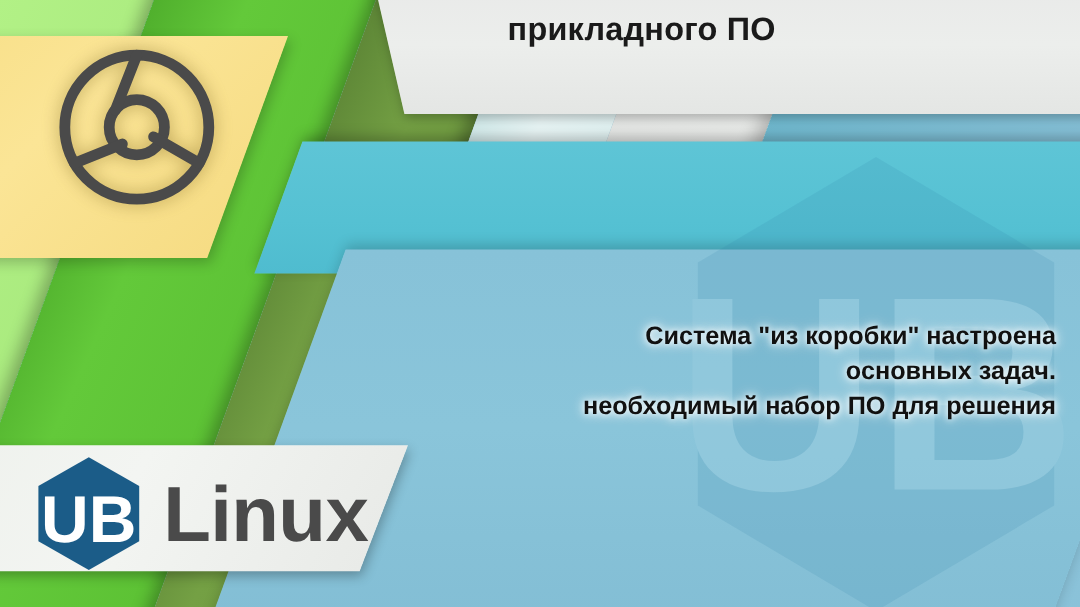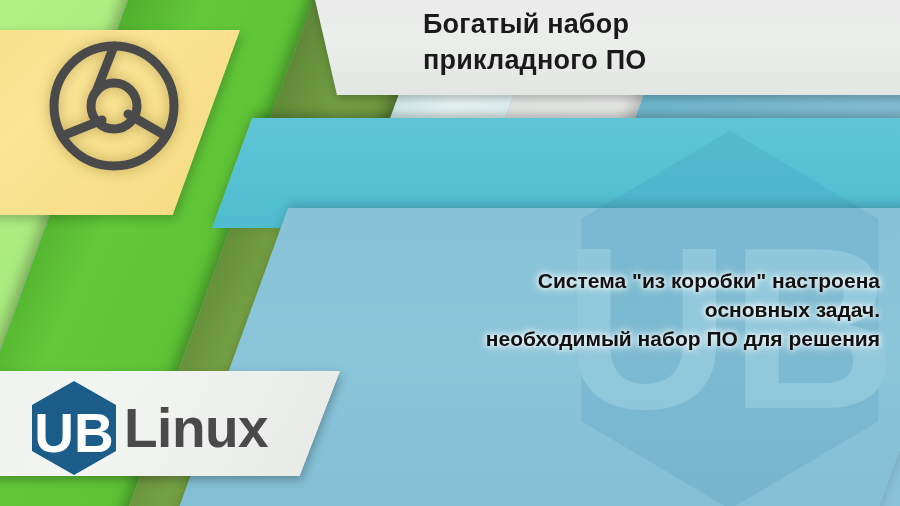--- a/index.html
+++ b/index.html
@@ -96,21 +96,21 @@
   .logo-banner{
     position:absolute;left:-60px;top:371px;width:400px;height:105px;
     transform:skewX(-21deg);transform-origin:top left;
     background:linear-gradient(100deg,#eef1ec 0%,#f3f5f2 45%,#e9ebe8 100%);
     box-shadow:3px 4px 9px rgba(0,0,0,.28);
   }
   .logo-row{position:absolute;left:28px;top:379px;display:flex;align-items:center;}
   .hexmark{width:92px;height:98px;position:relative;}
   .hexmark svg{width:100%;height:100%;display:block;}
   .logo-word{
-    margin-left:4px;color:#4a4a4a;font-size:55px;font-weight:bold;
+    margin-left:16px;color:#4a4a4a;font-size:65px;font-weight:bold;
     line-height:55px;letter-spacing:-.5px;
   }
 </style>
 </head>
 <body>
 
 <div id="slide">
 
   <div class="band band-lightgreen"></div>
   <div class="band band-green"></div>
@@ -137,21 +137,20 @@
         <circle cx="70" cy="70" r="23"></circle>
         <line x1="70" y1="10" x2="52" y2="56"></line>
         <line x1="122" y1="100" x2="84" y2="78"></line>
         <line x1="18" y1="100" x2="58" y2="84"></line>
       </g>
     </svg>
   </div>
 
   <div class="title-banner"></div>
   <div class="title-text">
-    <div>Богатый набор</div>
     <div>прикладного ПО</div>
   </div>
 
   <div class="body-text">
     <div>Система "из коробки" настроена</div>
     <div>основных задач.</div>
     <div>необходимый набор ПО для решения</div>
   </div>
 
   <div class="logo-banner"></div>

